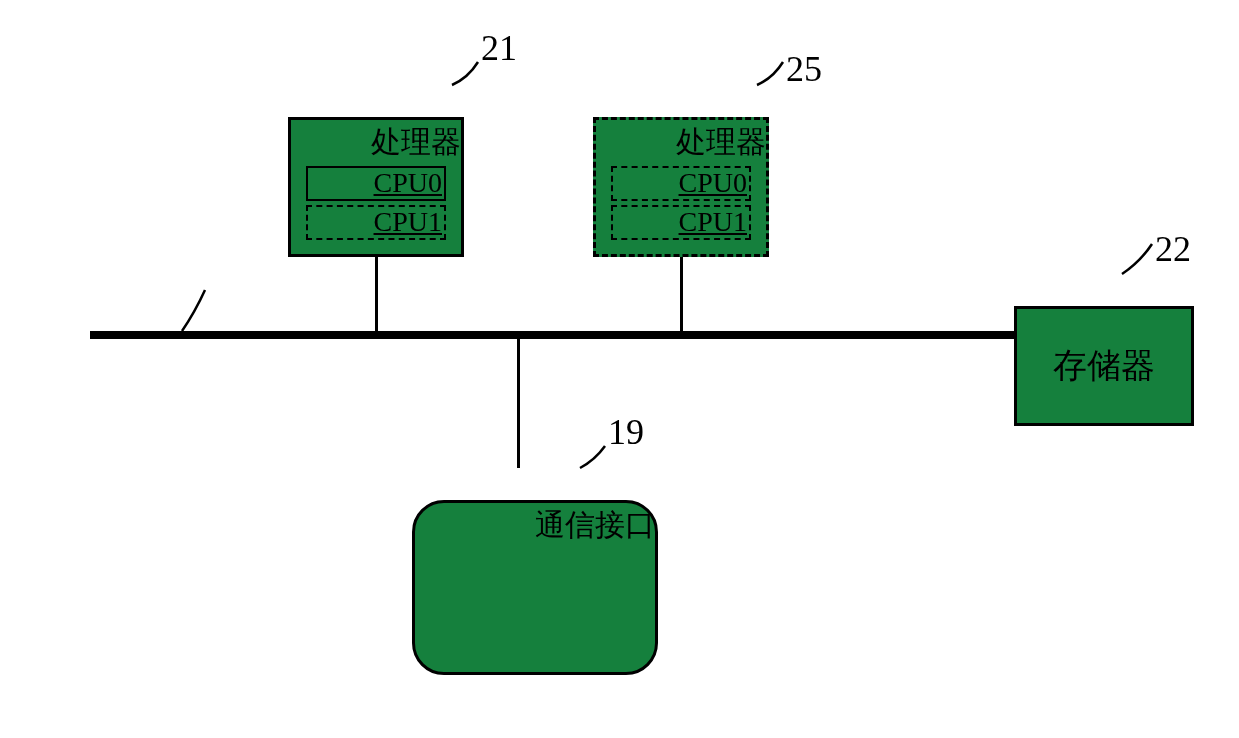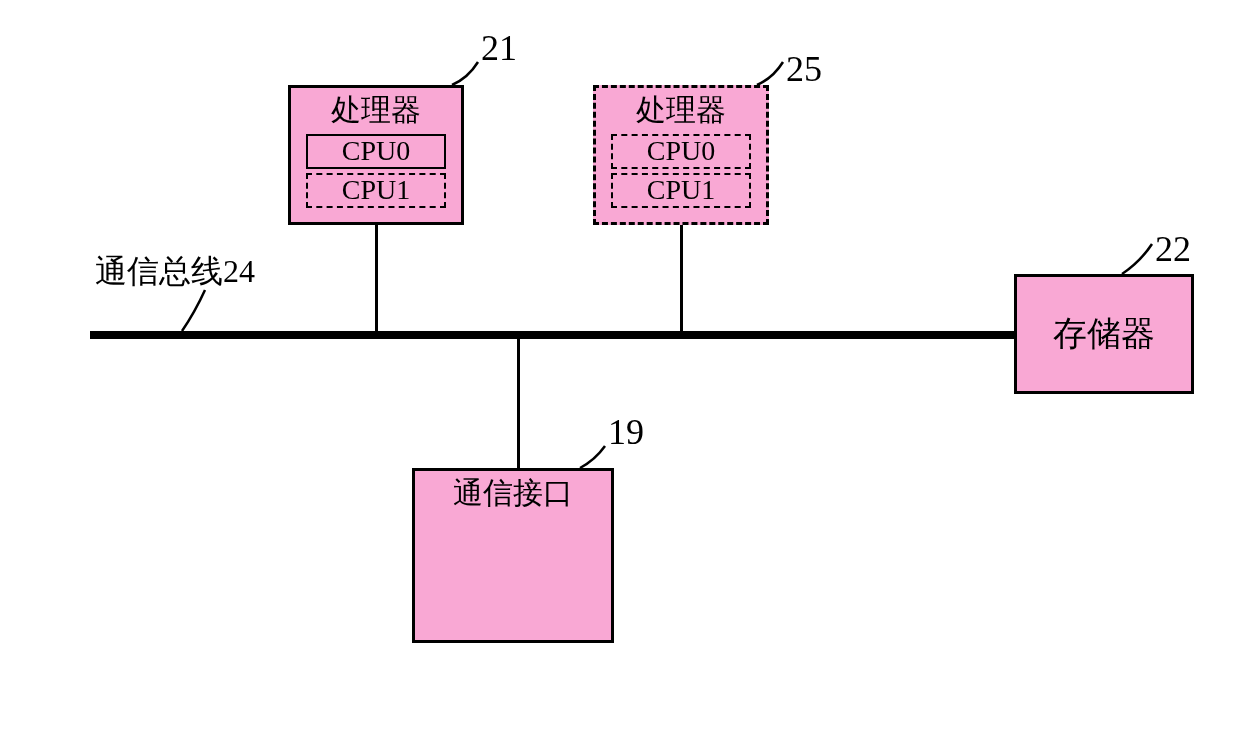--- a/index.html
+++ b/index.html
@@ -9,55 +9,57 @@
     background: #fff;
     font-family: "SimSun", "宋体", serif;
   }
   .canvas {
     position: relative;
     width: 1239px; height: 738px;
   }
   .box {
     position: absolute;
     border: 3px solid #000;
-    background: #f9a8d4;
-    text-align: center;
+    background: #15803d;
+    text-align: right;
+    margin-top: 32px;
   }
   .box-title {
     font-size: 30px;
     line-height: 1.2;
     padding: 4px 0 2px 0;
   }
   .sub {
     margin: 4px auto;
     font-size: 28px;
     font-family: "Times New Roman", serif;
     line-height: 1.1;
-    padding: 0 12px;
+    padding: 0 2px;
+    text-decoration: underline;
   }
   .sub.solid { border: 2.5px solid #000; }
   .sub.dashed { border: 2.5px dashed #000; }
 
   
   #proc21 { left: 288px; top: 85px; width: 176px; height: 140px; }
   #proc21 .sub { width: 140px; }
 
   
   #proc25 { left: 593px; top: 85px; width: 176px; height: 140px; border-style: dashed; }
   #proc25 .sub { width: 140px; }
 
   
   #mem22 {
     left: 1014px; top: 274px; width: 180px; height: 120px;
     display: flex; align-items: center; justify-content: center;
   }
   #mem22 .box-title { font-size: 34px; padding: 0; }
 
   
-  #comm23 { left: 412px; top: 468px; width: 202px; height: 175px; }
+  #comm23 { left: 412px; top: 468px; width: 246px; height: 175px; border-radius: 32px; }
   #comm23 .sub { width: 180px; font-family: "SimSun","宋体",serif; font-size: 30px; }
 
   
   #bus {
     position: absolute;
     left: 90px; top: 331px;
     width: 924px; height: 8px;
     background: #000;
   }
   
@@ -118,21 +120,20 @@
   </div>
 
   <div id="comm23" class="box">
     <div class="box-title">通信接口</div>
   </div>
 
   <div class="num" style="left:481px; top:27px;">21</div>
   <div class="num" style="left:786px; top:27px;margin-top:21px;">25</div>
   <div class="num" style="left:1155px; top:208px;margin-top:20px;">22</div>
   <div class="num" style="left:608px; top:411px;">19</div>
-  <div class="buslabel" style="left:95px; top:250px;">通信总线24</div>
 
   <svg class="leader" style="left:0; top:0; width:1239px; height:738px;">
 
     <path d="M 478 62 Q 468 78 452 85"></path>
 
     <path d="M 783 62 Q 773 78 757 85"></path>
 
     <path d="M 1152 244 Q 1140 262 1122 274"></path>
 
     <path d="M 605 446 Q 595 460 580 468"></path>

